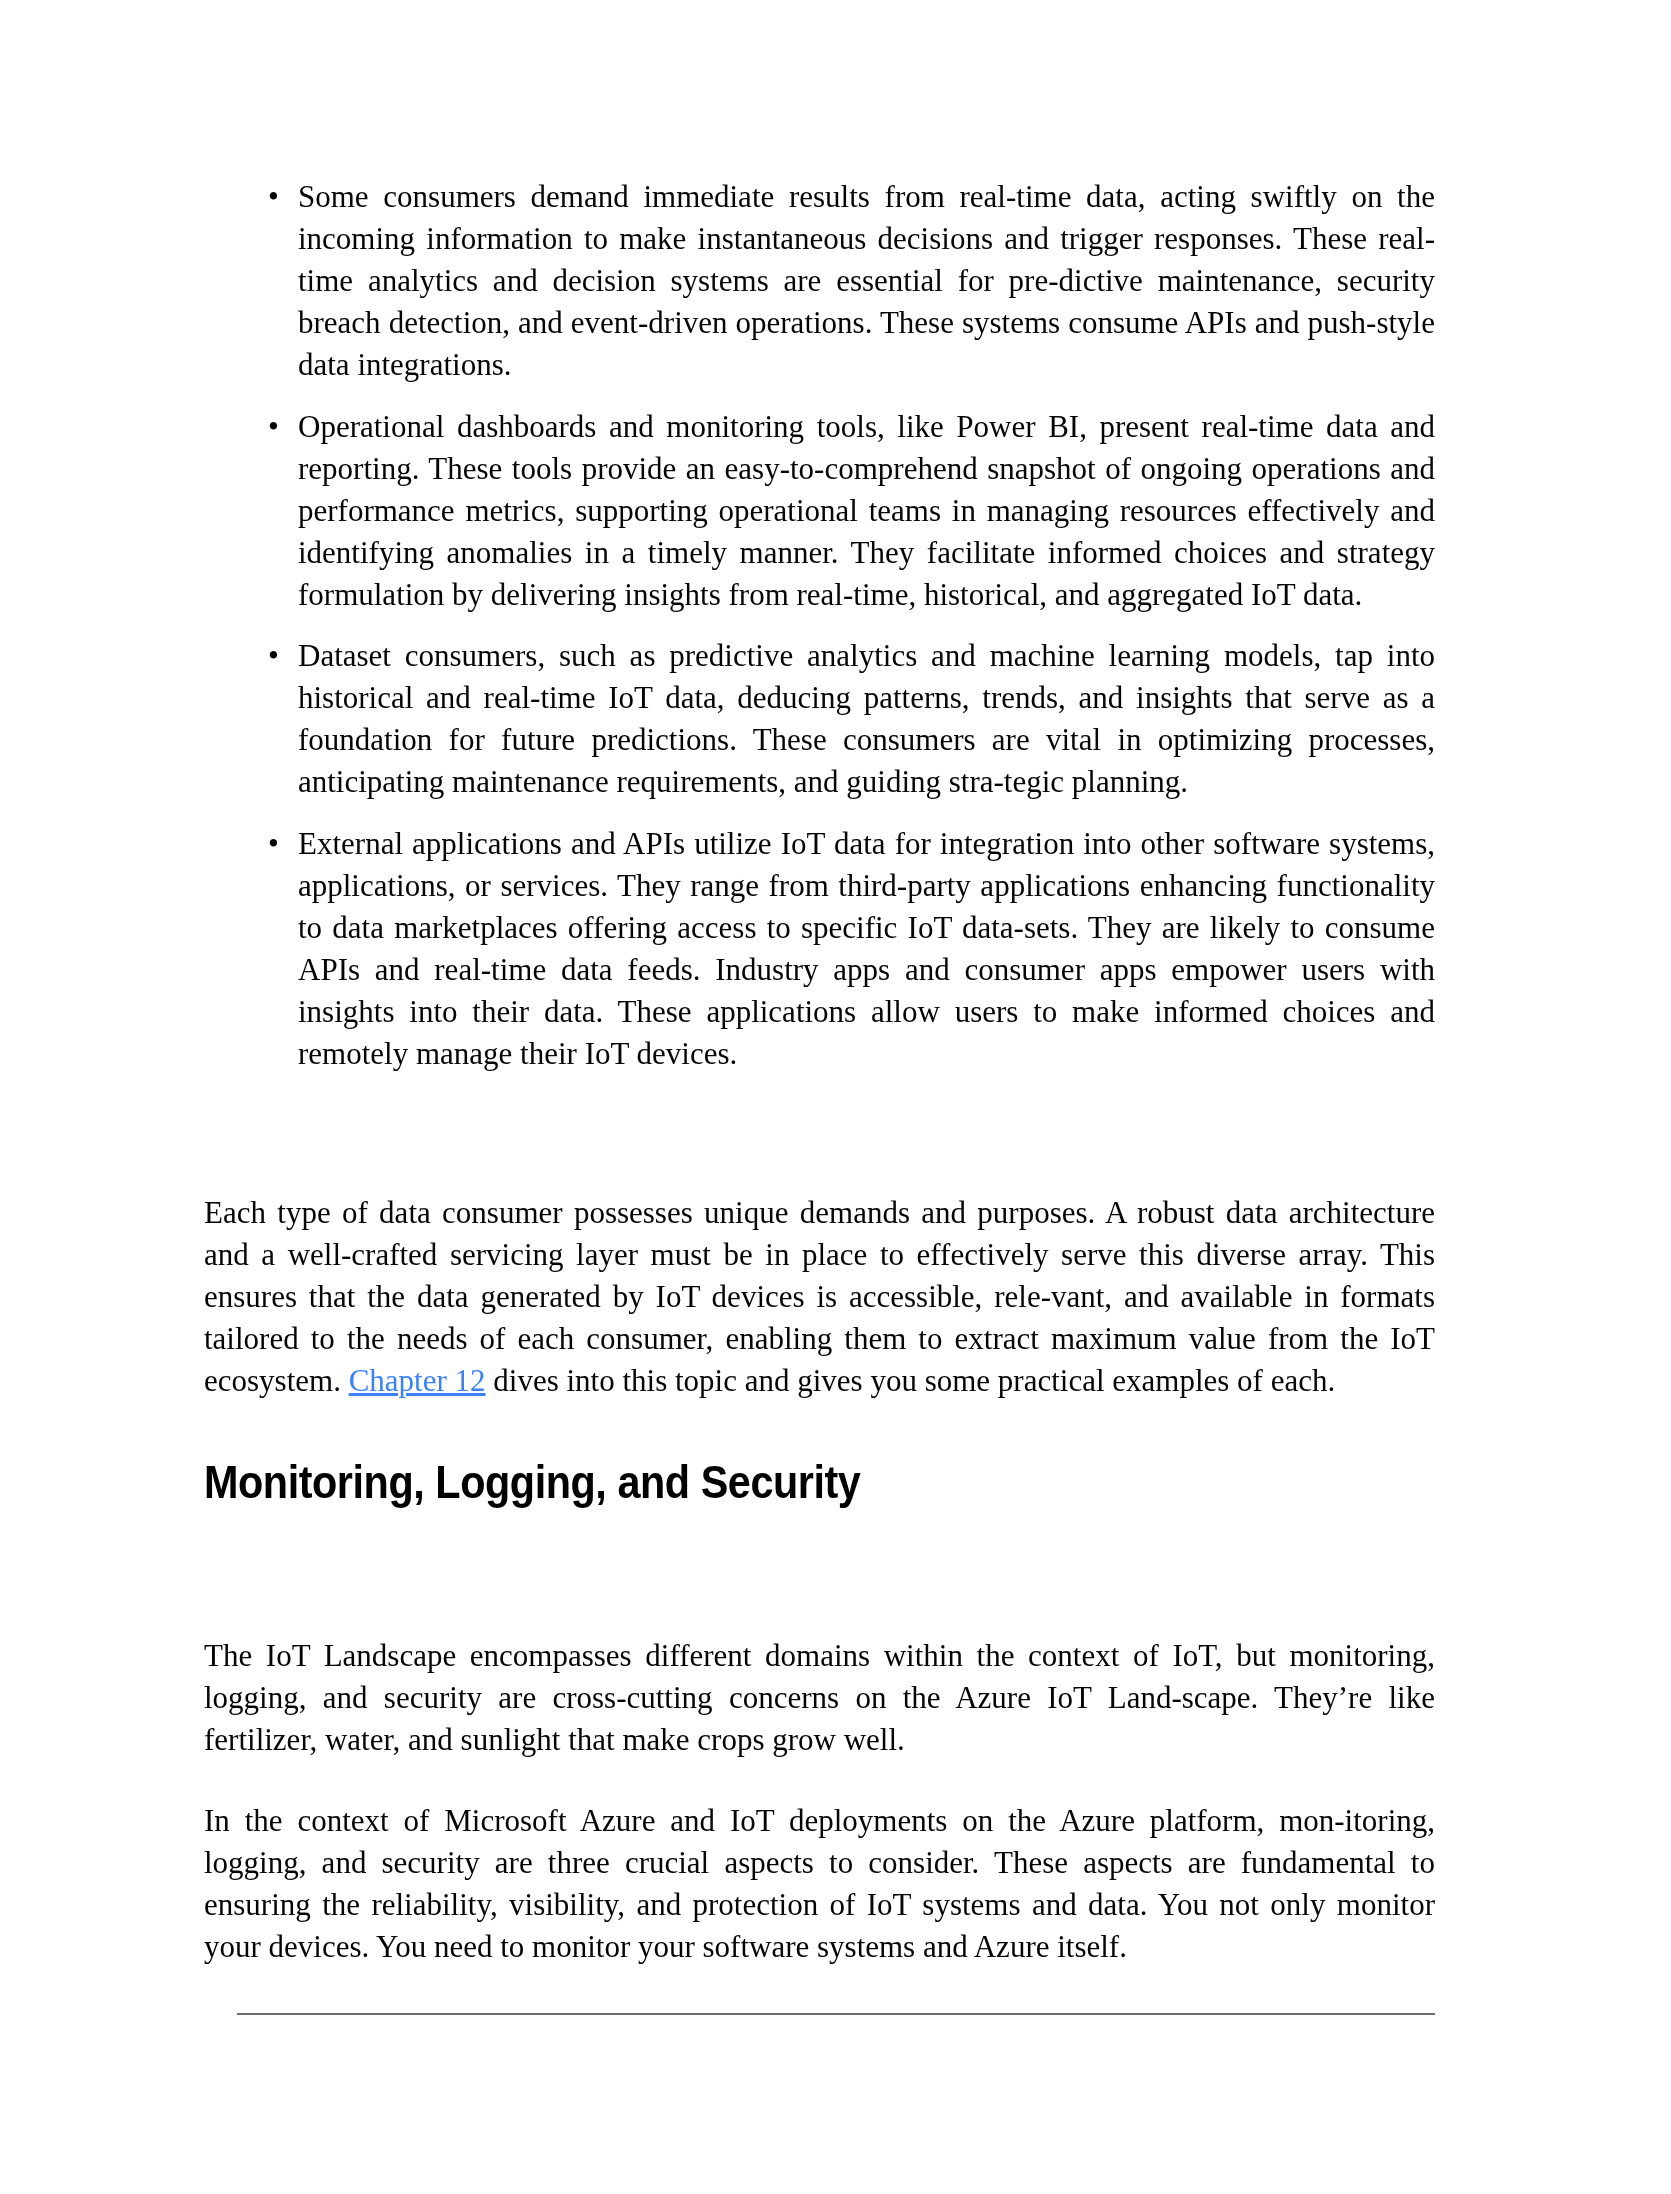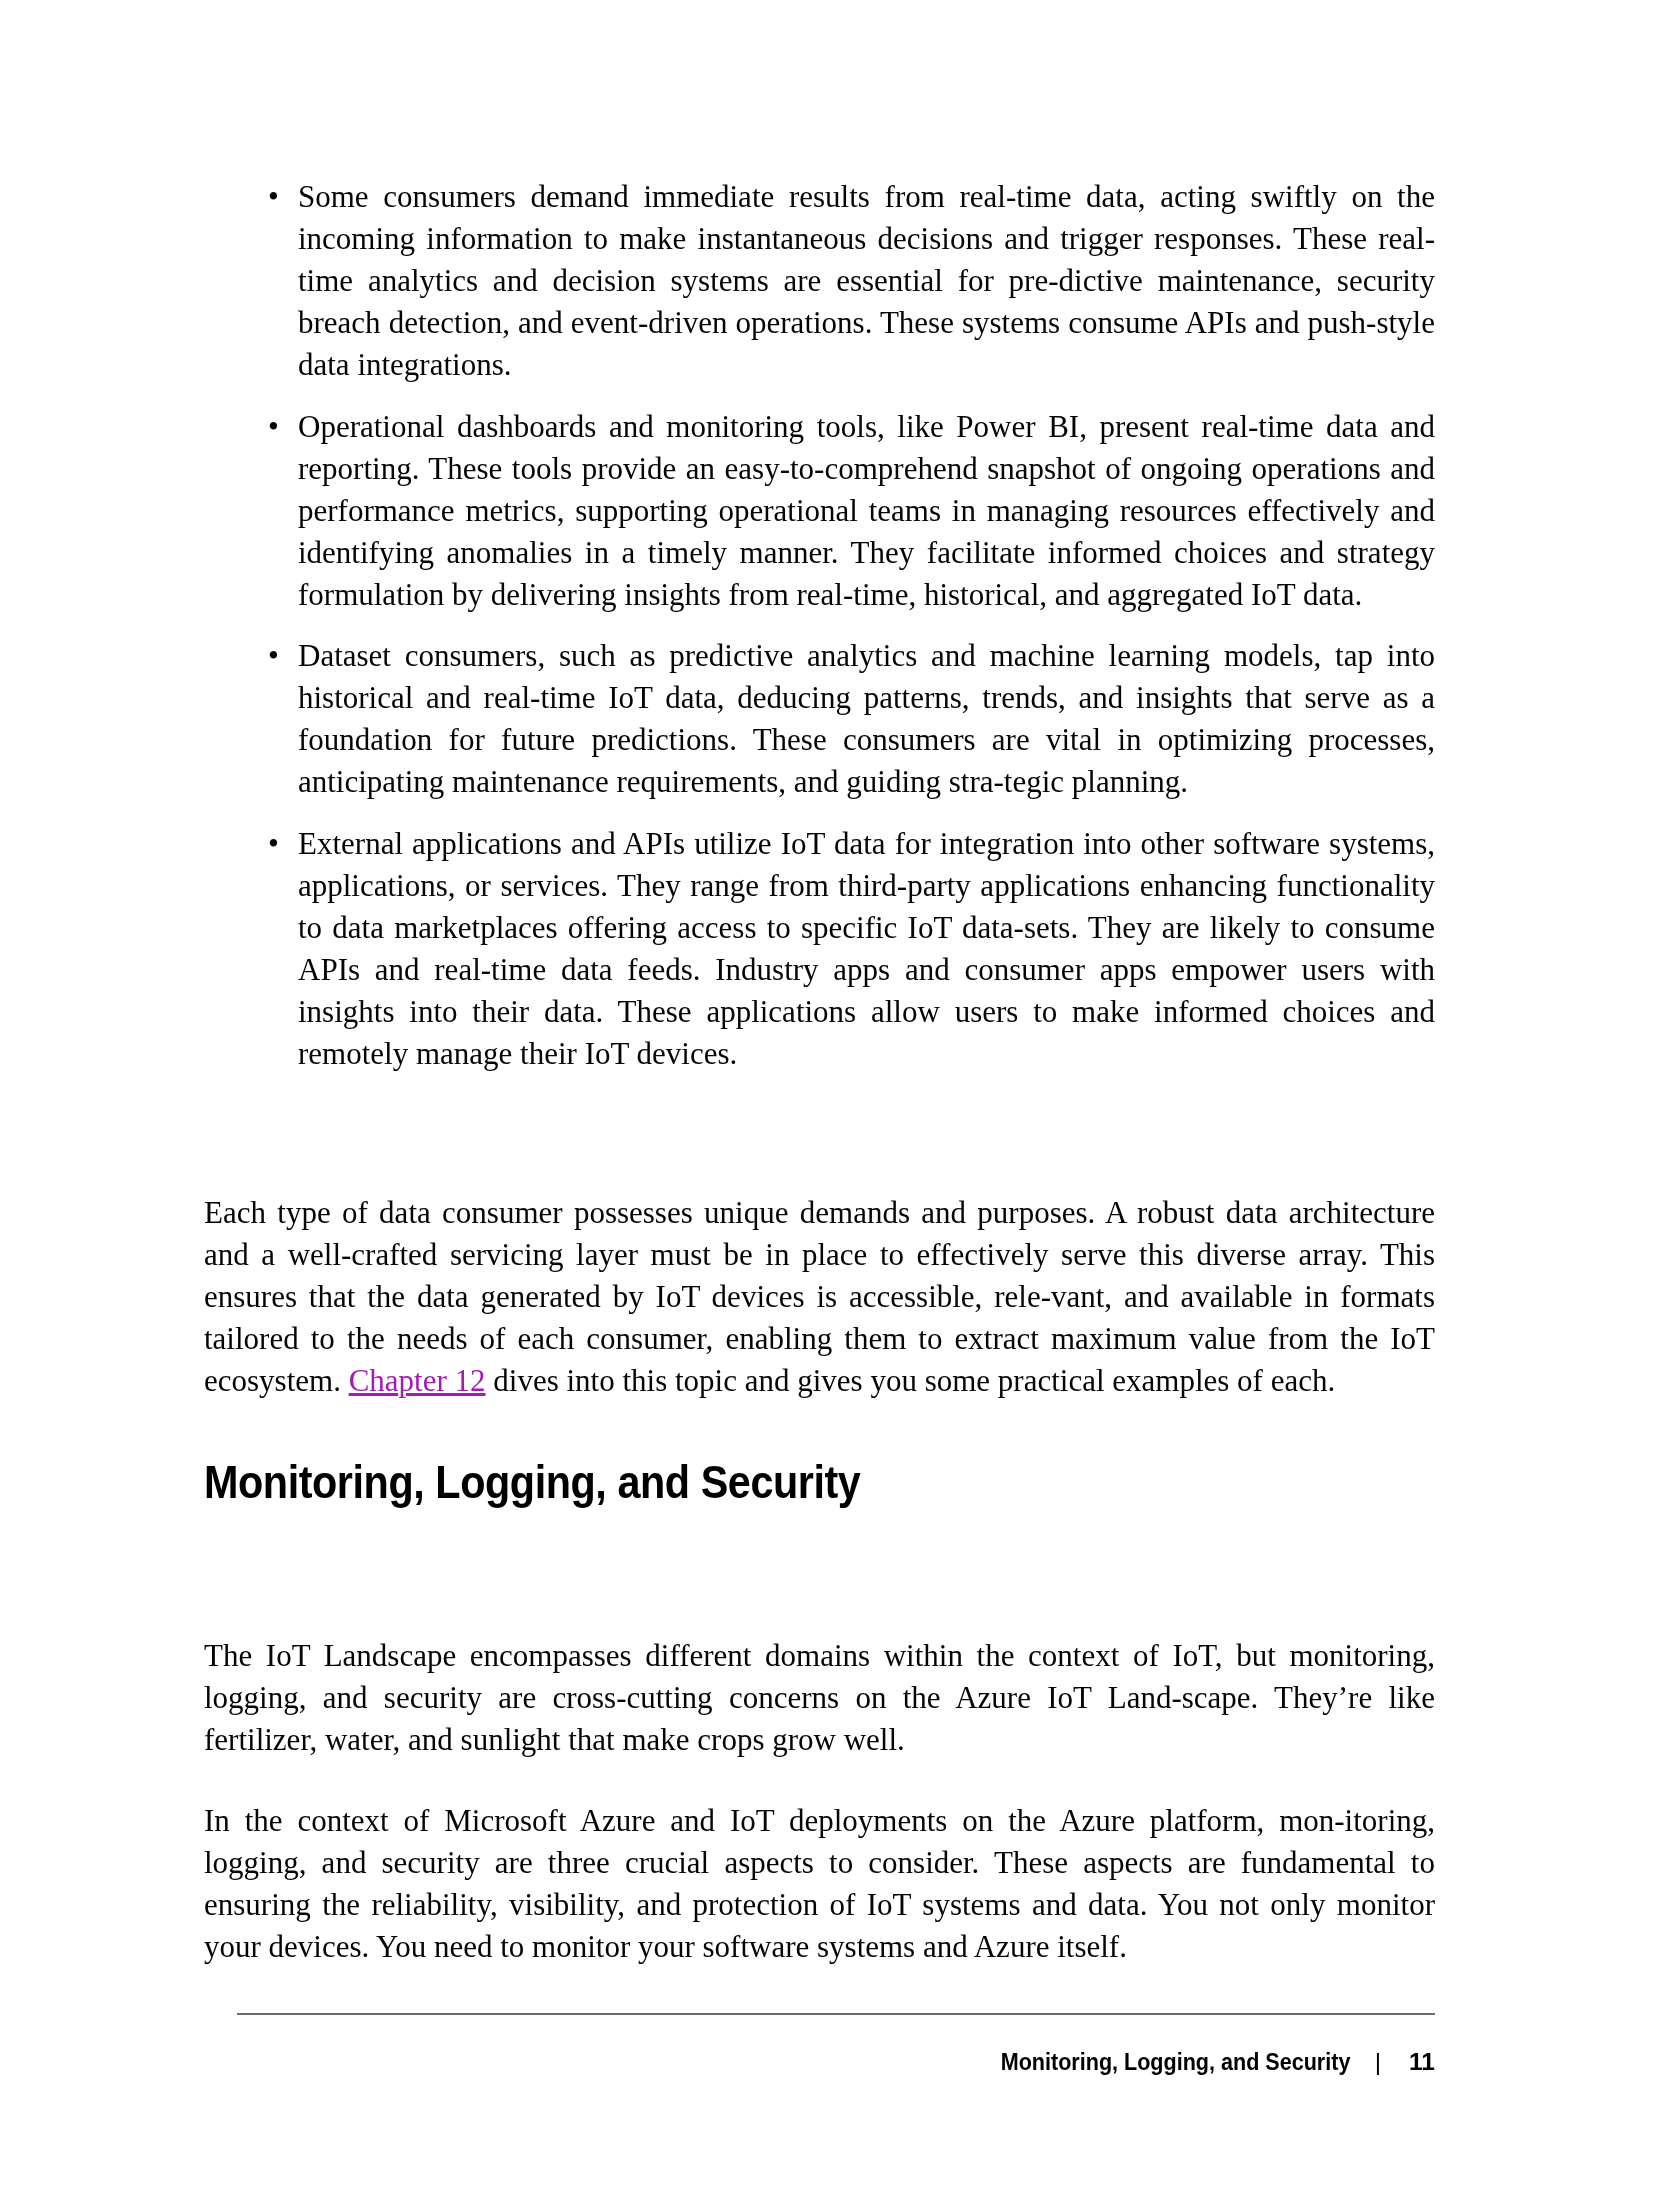--- a/index.html
+++ b/index.html
@@ -79,21 +79,21 @@
     text-align: justify;
     text-justify: inter-word;
     hyphens: manual;
     color: #050505;
     margin: 0;
   }
   .para + .para {
     margin-top: 39px;
   }
   .xref {
-    color: #a21caf;
+    color: #3b82f6;
   }
 
   
   .section-heading {
     position: absolute;
     left: 204px;
     font-family: "Liberation Sans Narrow", "Liberation Sans", "DejaVu Sans", sans-serif;
     font-weight: bold;
     font-size: 47px;
     line-height: 54px;
@@ -174,18 +174,15 @@
   </div>
 
   <h2 class="section-heading" style="top:1455px;">Monitoring, Logging, and Security</h2>
 
   <div class="body-block" style="top:1635px;">
     <p class="para">The IoT Landscape encompasses different domains within the context of IoT, but monitoring, logging, and security are cross-cutting concerns on the Azure IoT Land-scape. They’re like fertilizer, water, and sunlight that make crops grow well.</p>
     <p class="para">In the context of Microsoft Azure and IoT deployments on the Azure platform, mon-itoring, logging, and security are three crucial aspects to consider. These aspects are fundamental to ensuring the reliability, visibility, and protection of IoT systems and data. You not only monitor your devices. You need to monitor your software systems and Azure itself.</p>
   </div>
 
   <div class="footer-rule"></div>
-  <div class="footer">
-    <span class="footer-title">Monitoring, Logging, and Security</span><span class="footer-sep">|</span><span class="footer-page">11</span>
-  </div>
 
 </div>
 
 
 </body></html>

